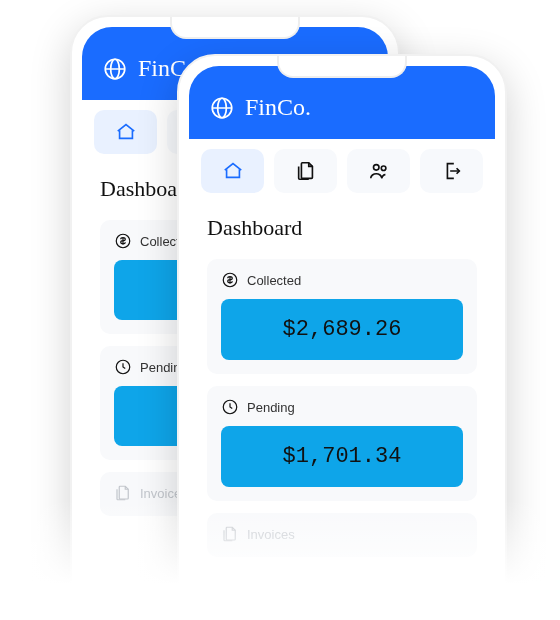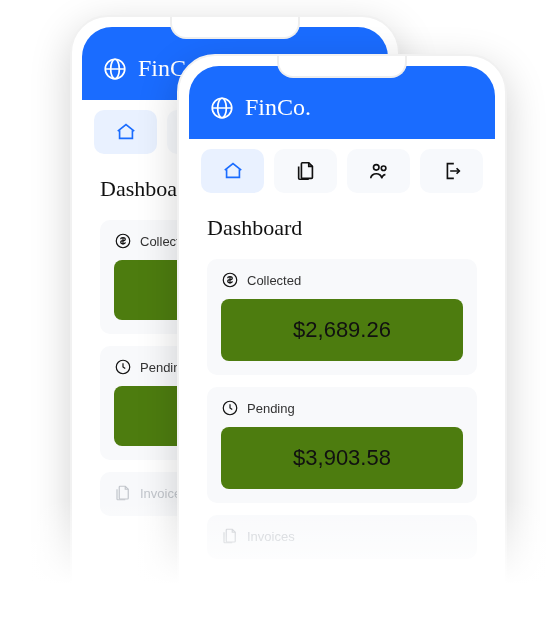--- a/index.html
+++ b/index.html
@@ -113,27 +113,27 @@
   .card-head {
     display: flex;
     align-items: center;
     gap: 8px;
     font-size: 13px;
     color: #333;
     font-family: -apple-system, Arial, sans-serif;
   }
   .card-head svg { width: 18px; height: 18px; }
   .card-body {
-    background: #4d7c0f;
+    background: #0ea5e9;
     border-radius: 8px;
     margin-top: 10px;
     padding: 18px 10px;
     text-align: center;
     font-size: 22px;
-    font-family: Liberation Sans, sans-serif;
+    font-family: Liberation Mono, monospace;
     color: #111;
     min-height: 60px;
   }
   .card-body.empty { min-height: 60px; }
   .muted .card-head { color: #c2c6cc; }
   .muted .card-head svg { stroke: #c2c6cc; }
   .fade-bottom {
     position: absolute;
     left: 0; right: 0; bottom: 0;
     height: 120px;
@@ -282,21 +282,21 @@
         </div>
 
         <div class="card">
           <div class="card-head">
             <svg viewBox="0 0 24 24" fill="none" stroke="#111" stroke-width="1.6">
                 <circle cx="12" cy="12" r="9"></circle>
                 <path d="M12 7v5l3 2"></path>
               </svg>
             <span>Pending</span>
           </div>
-          <div class="card-body">$3,903.58</div>
+          <div class="card-body">$1,701.34</div>
         </div>
 
         <div class="card muted">
           <div class="card-head">
             <svg viewBox="0 0 24 24" fill="none" stroke="#c2c6cc" stroke-width="1.6">
                 <path d="M8 3h7l4 4v12a1 1 0 0 1-1 1H8a1 1 0 0 1-1-1V4a1 1 0 0 1 1-1z"></path>
                 <path d="M15 3v4h4"></path>
                 <path d="M4 7v13a1 1 0 0 0 1 1h10"></path>
               </svg>
             <span>Invoices</span>

